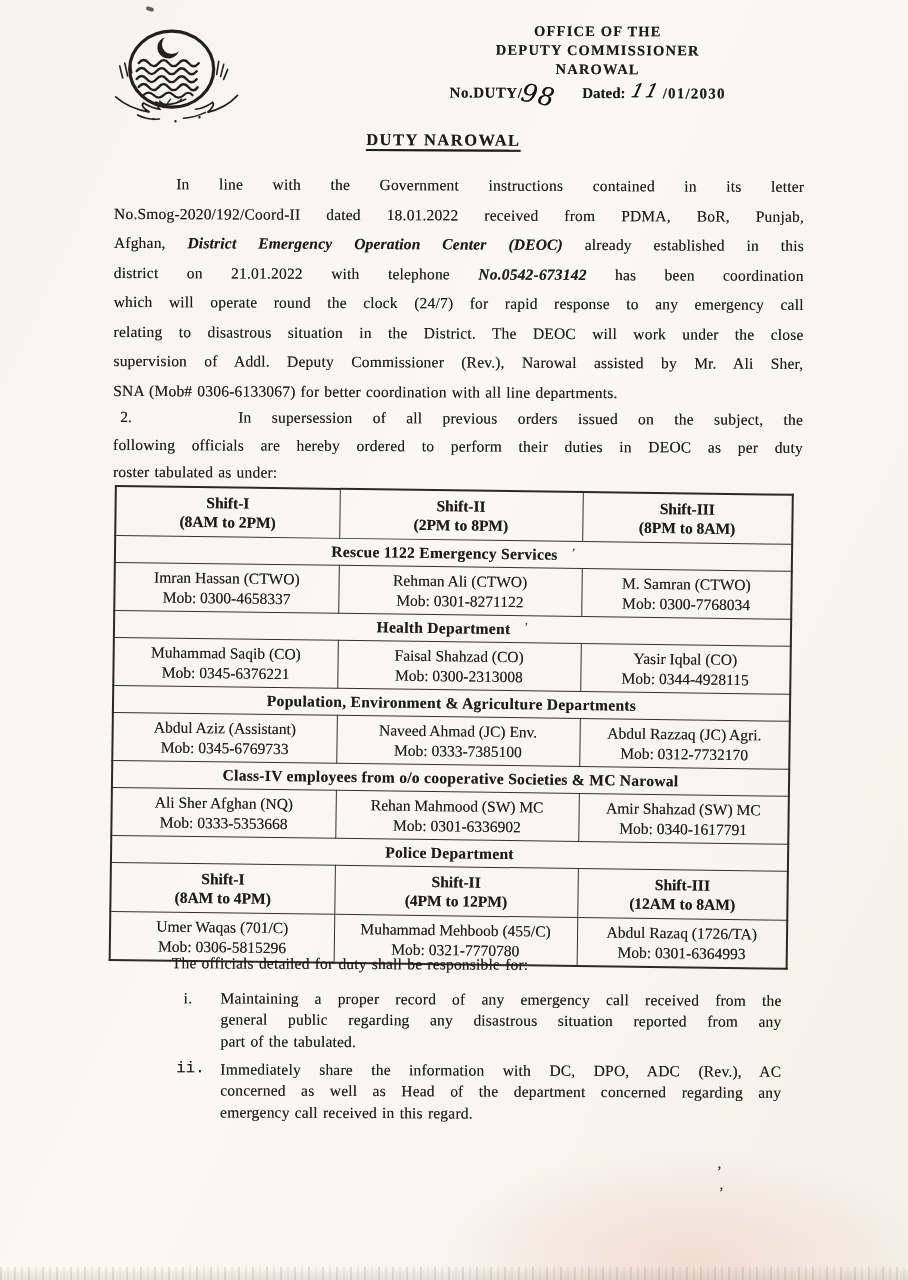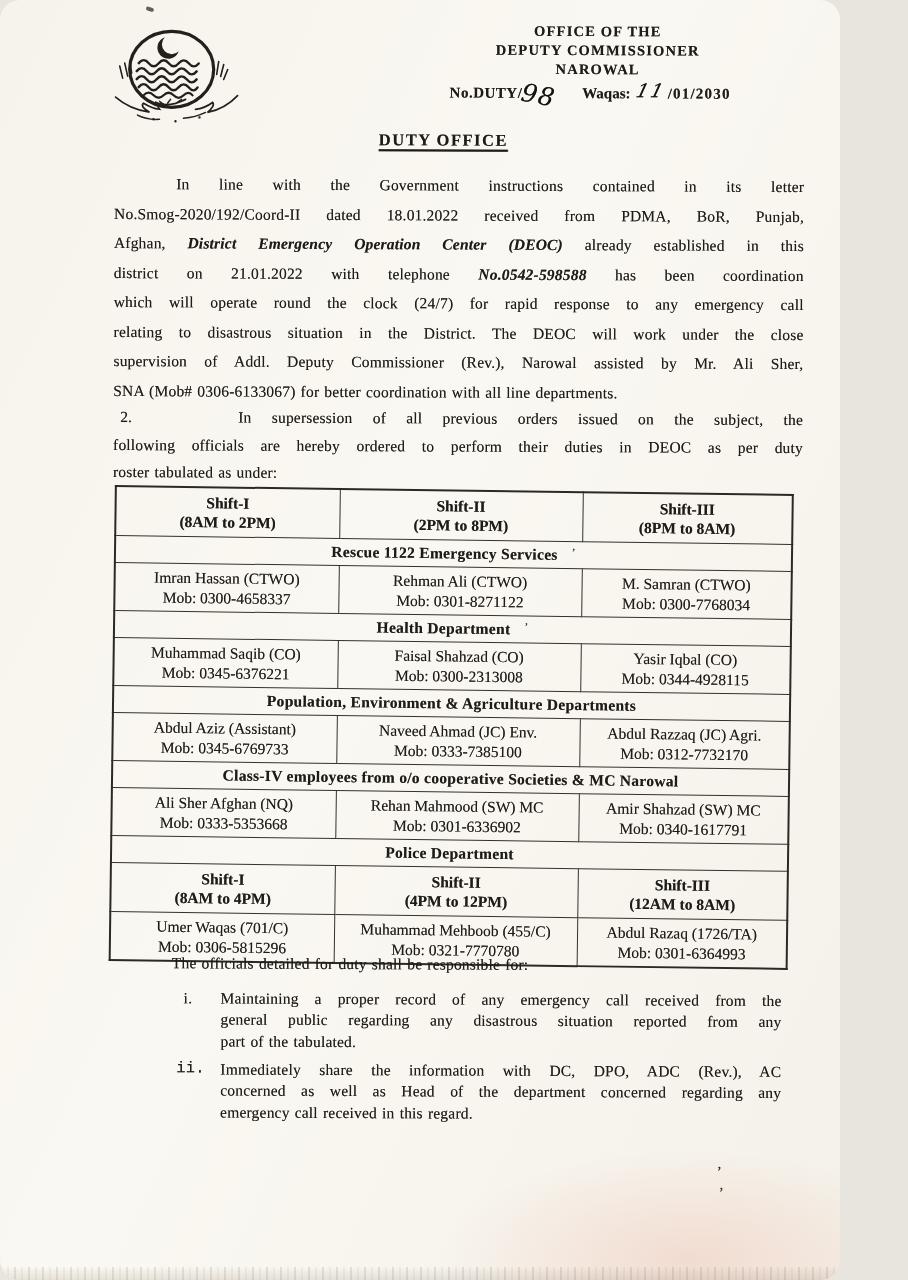--- a/index.html
+++ b/index.html
@@ -1,22 +1,21 @@
 <!DOCTYPE html>
 <html><head>
 <meta charset="utf-8">
 <style>
   html,body{margin:0;padding:0;background:#e8e5de;}
   body{width:908px;height:1280px;overflow:hidden;}
   .page{
-    position:relative;width:840px;height:1280px;overflow:hidden;
+    position:relative;width:908px;height:1280px;overflow:hidden;
     background:linear-gradient(115deg,#f6f3ec 0%,#faf8f2 45%,#f4f1e9 100%);
     font-family:"Liberation Serif","DejaVu Serif",serif;
     color:#1e1c19;
-    border-radius:20px;
   }
   .content{position:absolute;inset:0;transform:rotate(0.25deg);transform-origin:40% 0;}
   .ink{text-shadow:0 0 .5px rgba(25,22,18,.6);}
 
   
   .emblem{position:absolute;left:108px;top:12px;width:140px;height:112px;}
   .office-block{position:absolute;left:452px;top:21px;width:292px;text-align:center;
     font-weight:bold;font-size:14.5px;letter-spacing:1.2px;line-height:19px;}
   .ref-line{position:absolute;left:450px;top:74px;width:330px;height:30px;
     display:flex;align-items:baseline;font-weight:bold;font-size:15px;white-space:nowrap;}
@@ -111,32 +110,32 @@
     <div class="office-block">
       <div>OFFICE OF THE</div>
       <div>DEPUTY COMMISSIONER</div>
       <div>NAROWAL</div>
     </div>
 
     <div class="ref-line">
       <span class="ref-num-prefix">No.DUTY/</span>
       <span class="hw hw-no">98</span>
       <span class="ref-gap"></span>
-      <span>Waqas:</span>
+      <span>Dated:</span>
       <span class="hw hw-date">11</span>
       <span class="ref-printed">/01/2030</span>
     </div>
 
-    <div class="doc-title">DUTY OFFICE</div>
+    <div class="doc-title">DUTY NAROWAL</div>
 
     <div class="p-block p1">
         <div class="tline just"><span>In line with the Government instructions contained in its letter</span></div>
         <div class="tline just"><span>No.Smog-2020/192/Coord-II dated 18.01.2022 received from PDMA, BoR, Punjab,</span></div>
         <div class="tline just"><span>Afghan, </span><span class="bi">District Emergency Operation Center (DEOC)</span><span> already established in this</span></div>
-        <div class="tline just"><span>district on 21.01.2022 with telephone </span><span class="bi">No.0542-598588</span><span> has been coordination</span></div>
+        <div class="tline just"><span>district on 21.01.2022 with telephone </span><span class="bi">No.0542-673142</span><span> has been coordination</span></div>
         <div class="tline just"><span>which will operate round the clock (24/7) for rapid response to any emergency call</span></div>
         <div class="tline just"><span>relating to disastrous situation in the District. The DEOC will work under the close</span></div>
         <div class="tline just"><span>supervision of Addl. Deputy Commissioner (Rev.), Narowal assisted by Mr. Ali Sher,</span></div>
         <div class="tline"><span>SNA (Mob# 0306-6133067) for better coordination with all line departments.</span></div>
       </div>
 
     <div class="p-block p2">
       <span class="p2-num">2.</span>
       <div>
           <div class="tline just"><span>In supersession of all previous orders issued on the subject, the</span></div>

